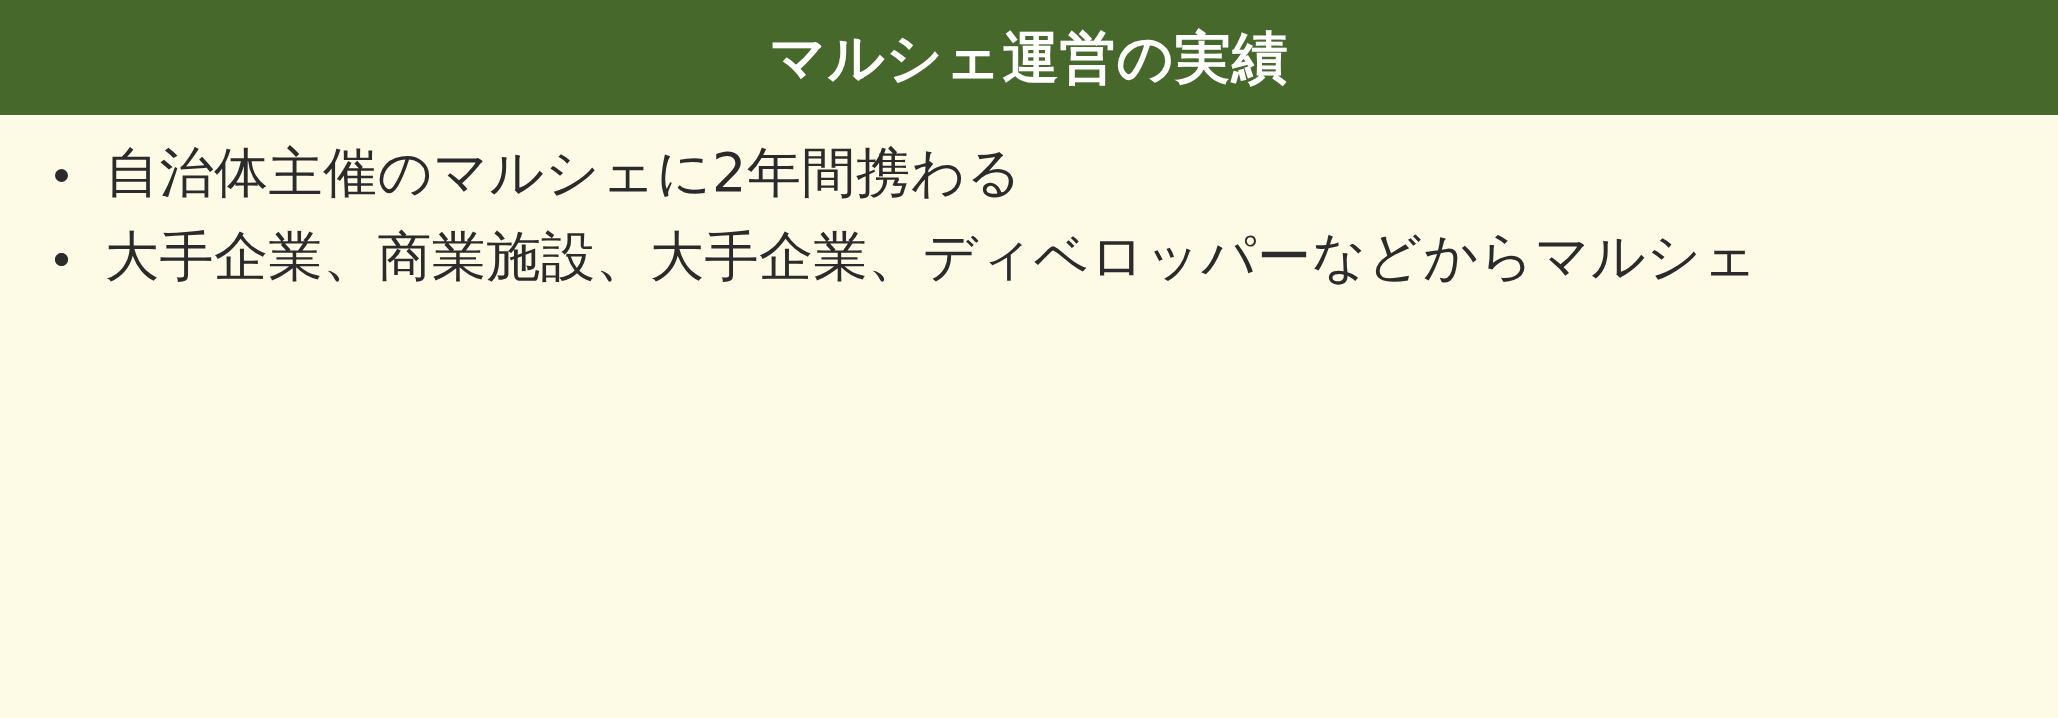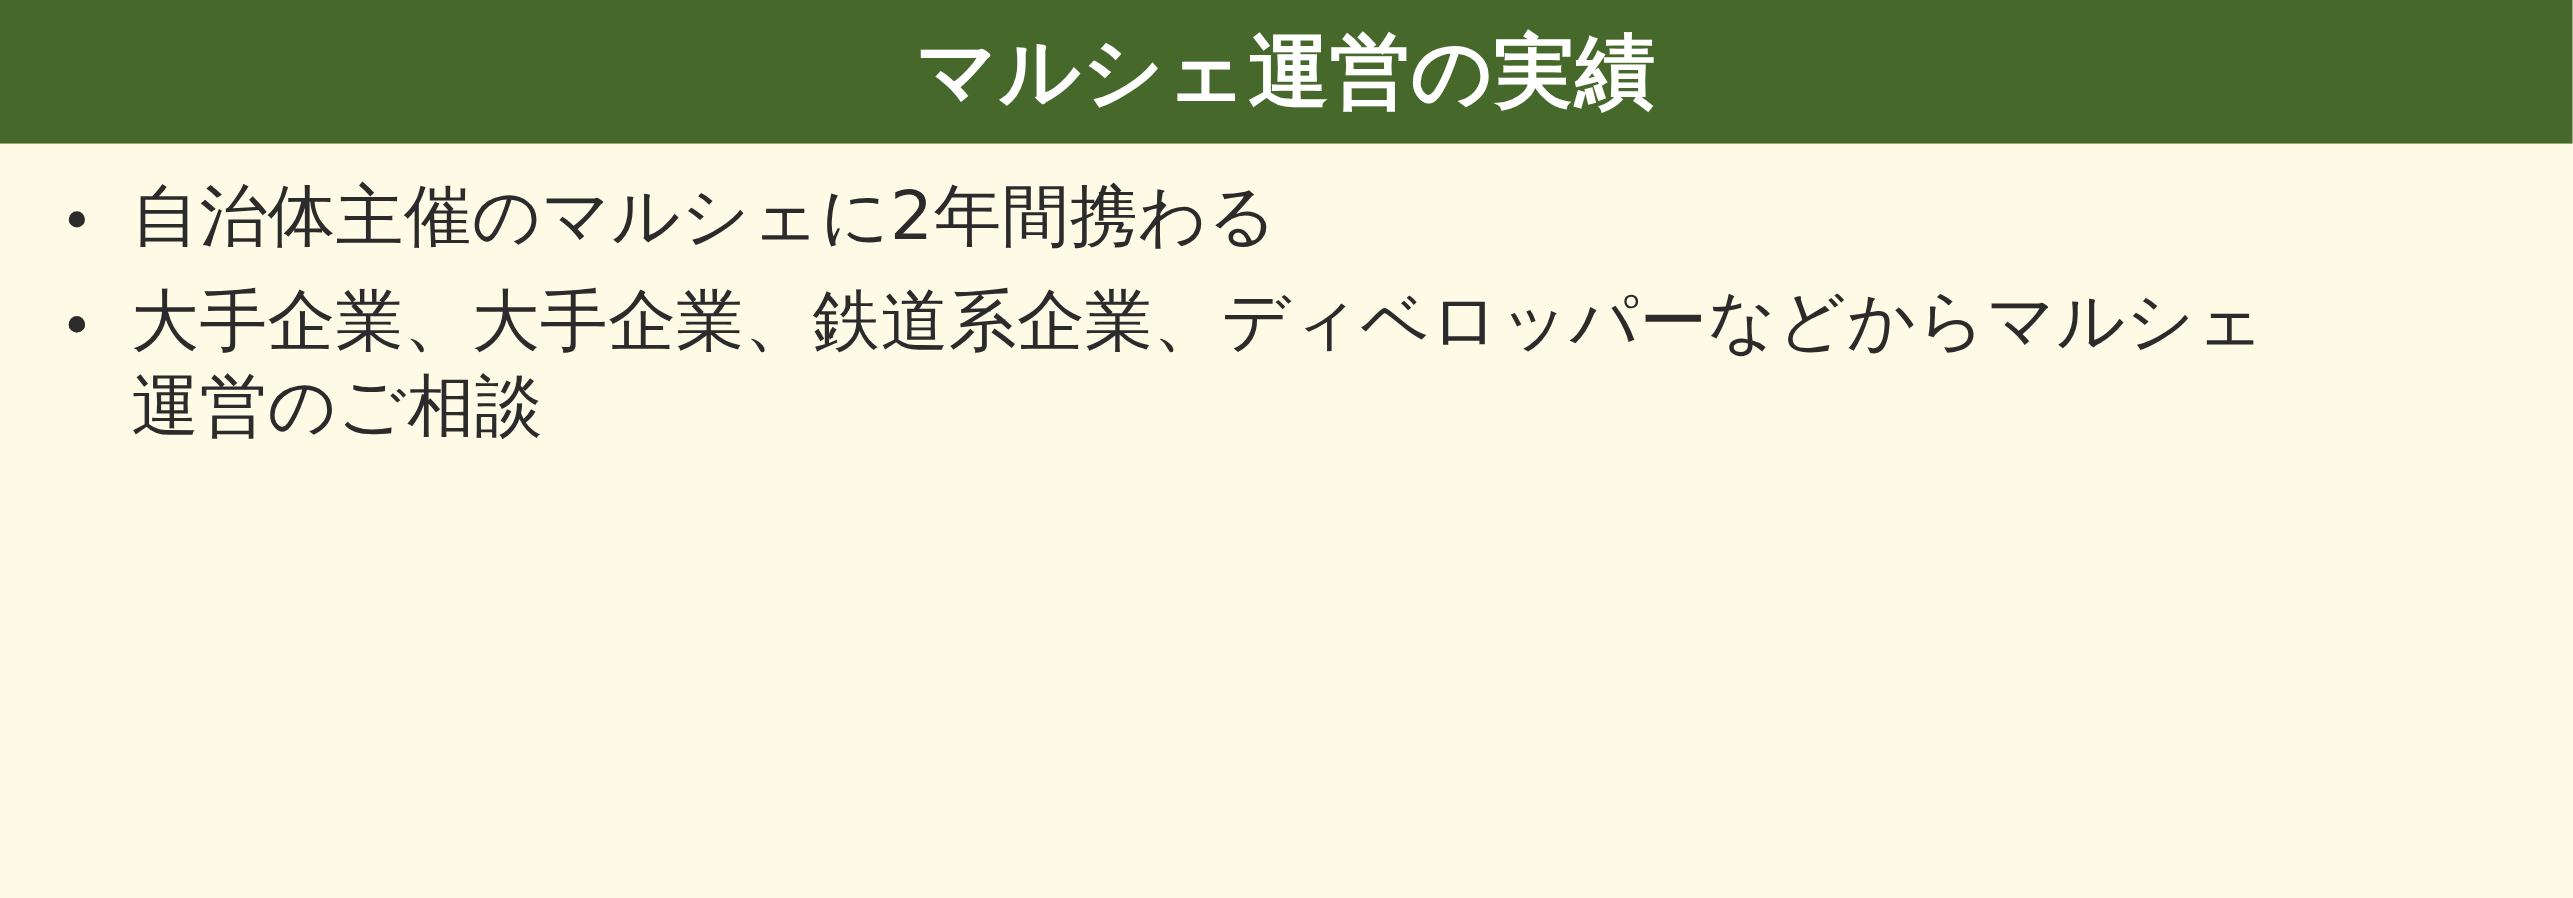--- a/index.html
+++ b/index.html
@@ -28,21 +28,21 @@
   .header-bar {
     height: 115px;
     flex: 0 0 115px;
     background: #46692b;
     display: flex;
     align-items: center;
     justify-content: center;
   }
   .header-title {
     color: #ffffff;
-    font-size: 64px;
+    font-size: 56px;
     font-weight: 700;
     line-height: 1;
     letter-spacing: 1px;
     white-space: nowrap;
     text-align: center;
   }
 
   
   .body-area {
     flex: 1 1 auto;
@@ -108,21 +108,20 @@
 
       <li class="bullet-item">
         <span class="bullet-marker"></span>
         <span class="bullet-text">
         </span>
       </li>
 
       <li class="bullet-item">
         <span class="bullet-marker"></span>
         <span class="bullet-text">
-          <span class="bullet-line">大手企業、大手企業、鉄道系企業、ディベロッパーなどからマルシェ</span>
-          <span class="bullet-line">運営のご相談</span>
+          <span class="bullet-line">大手企業、商業施設、大手企業、ディベロッパーなどからマルシェ</span>
         </span>
       </li>
 
     </ul>
   </div>
 
 </div>
 
 </body></html>

